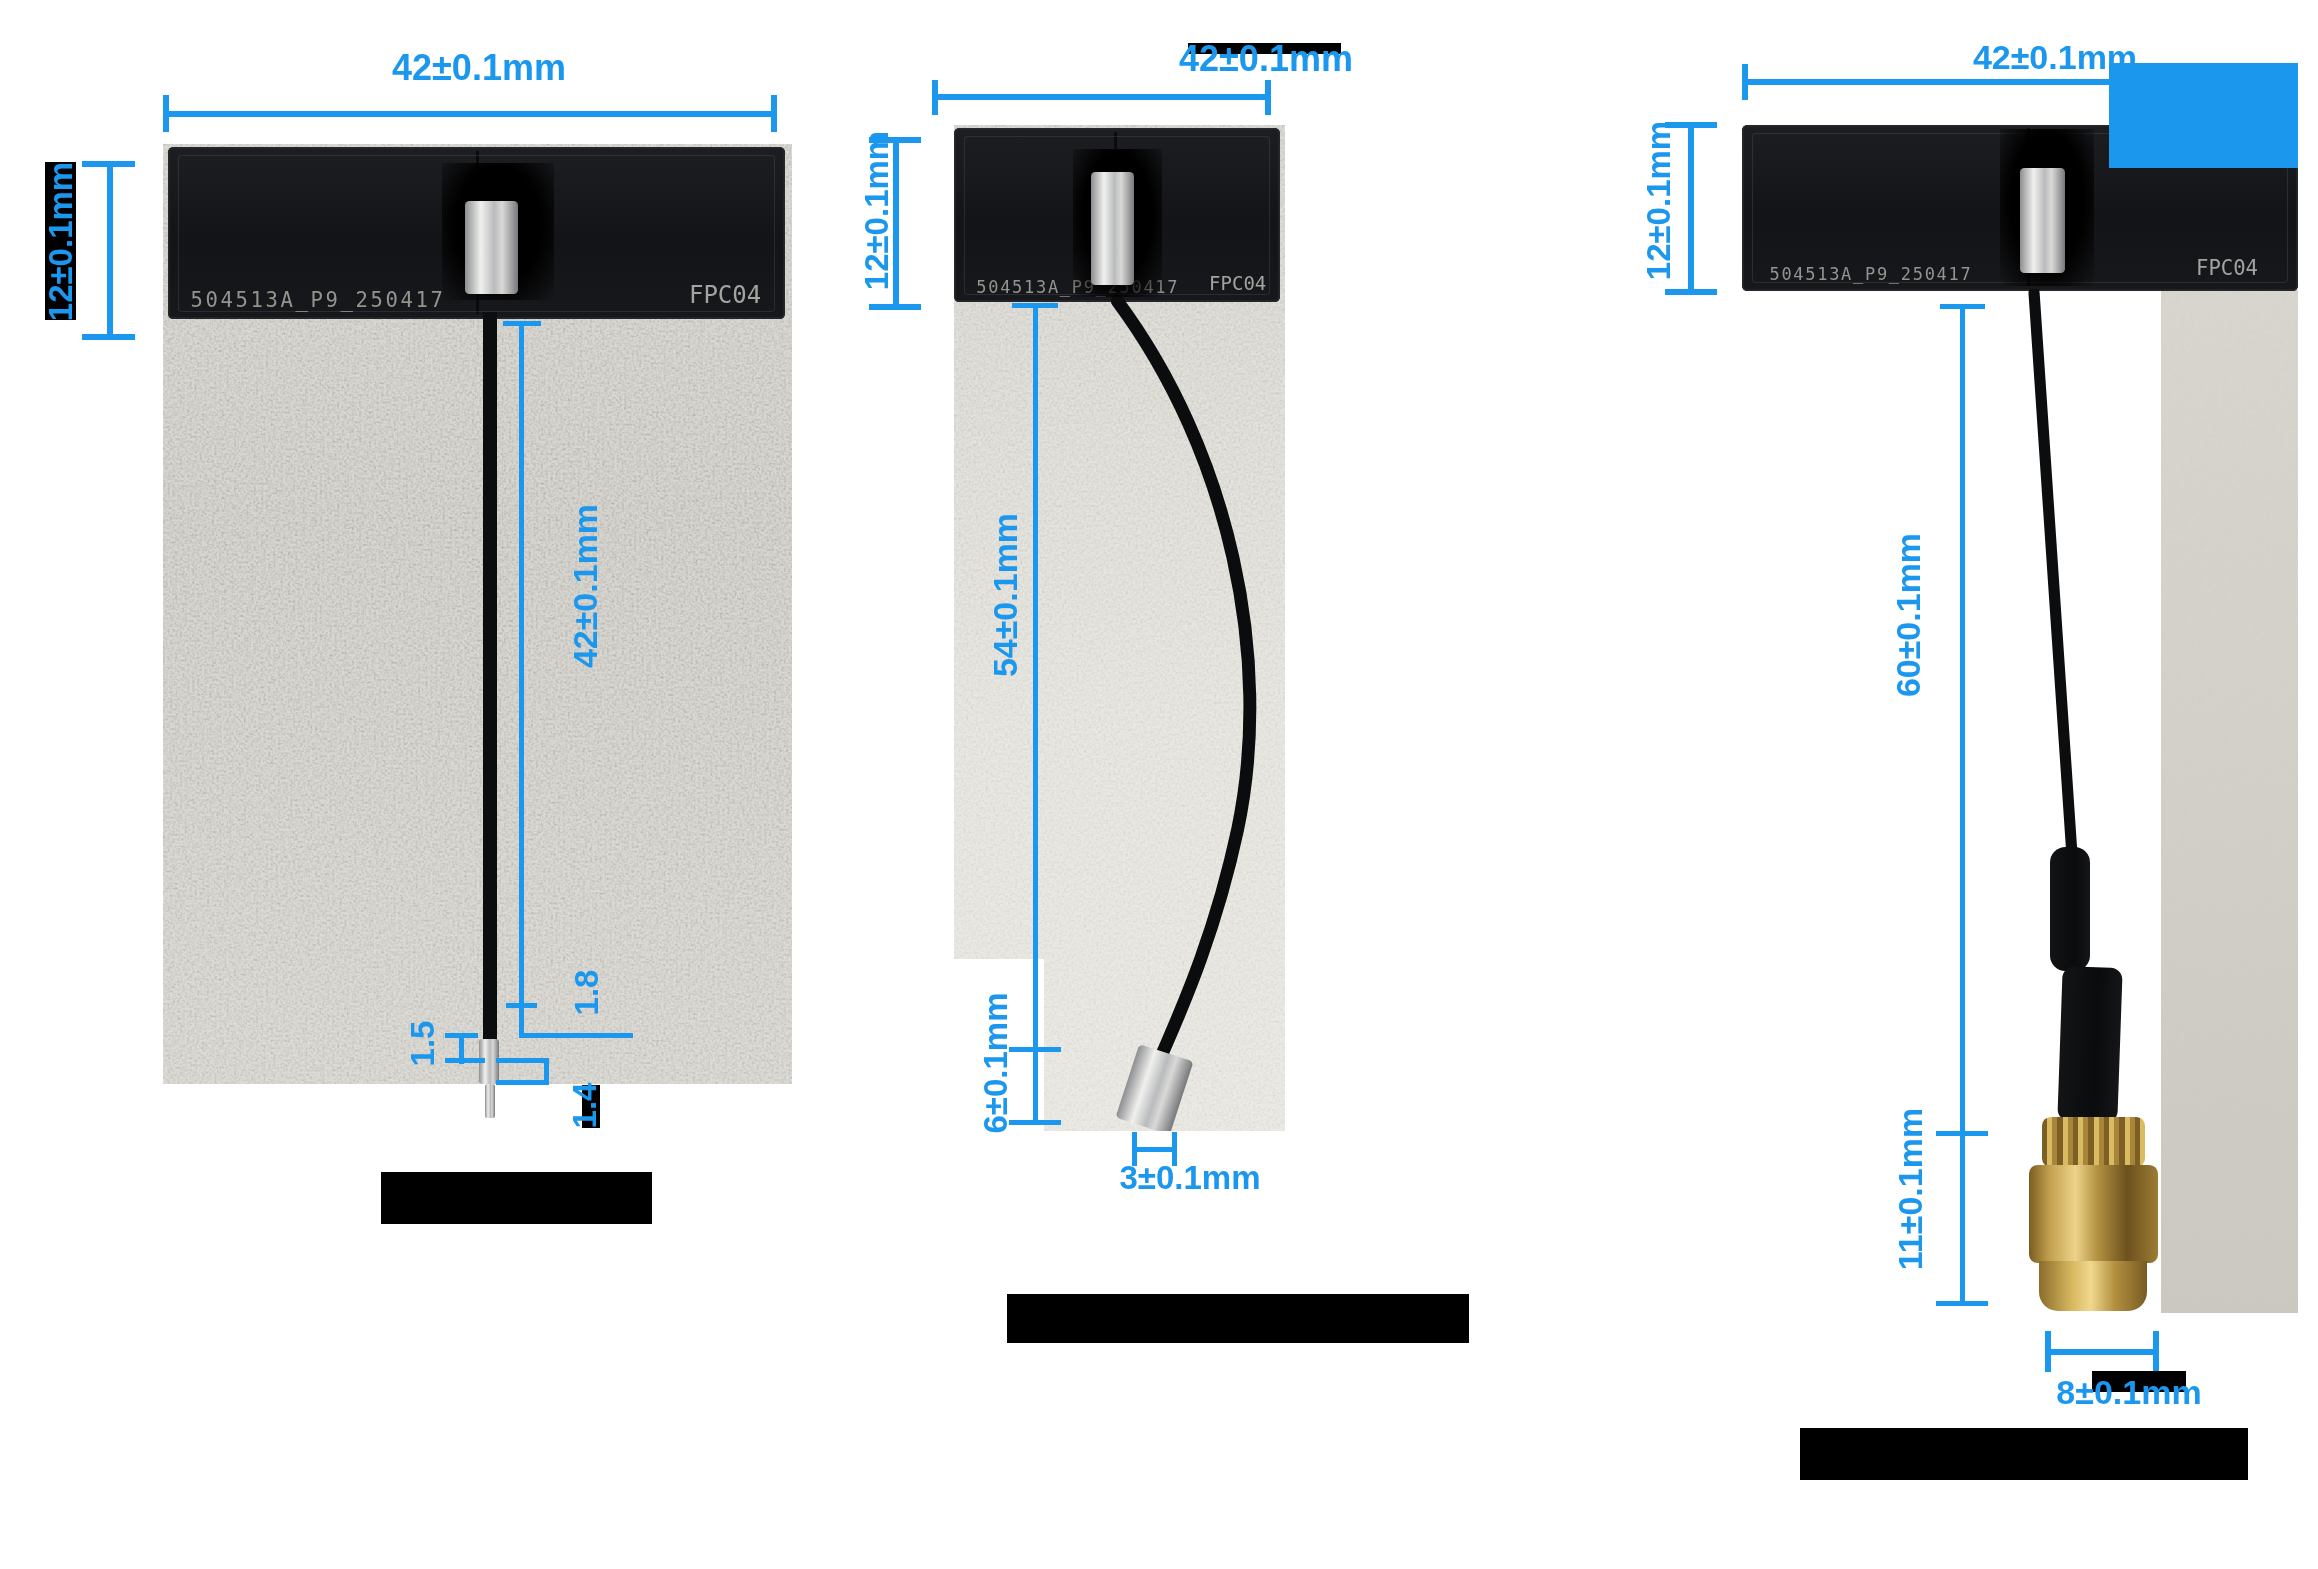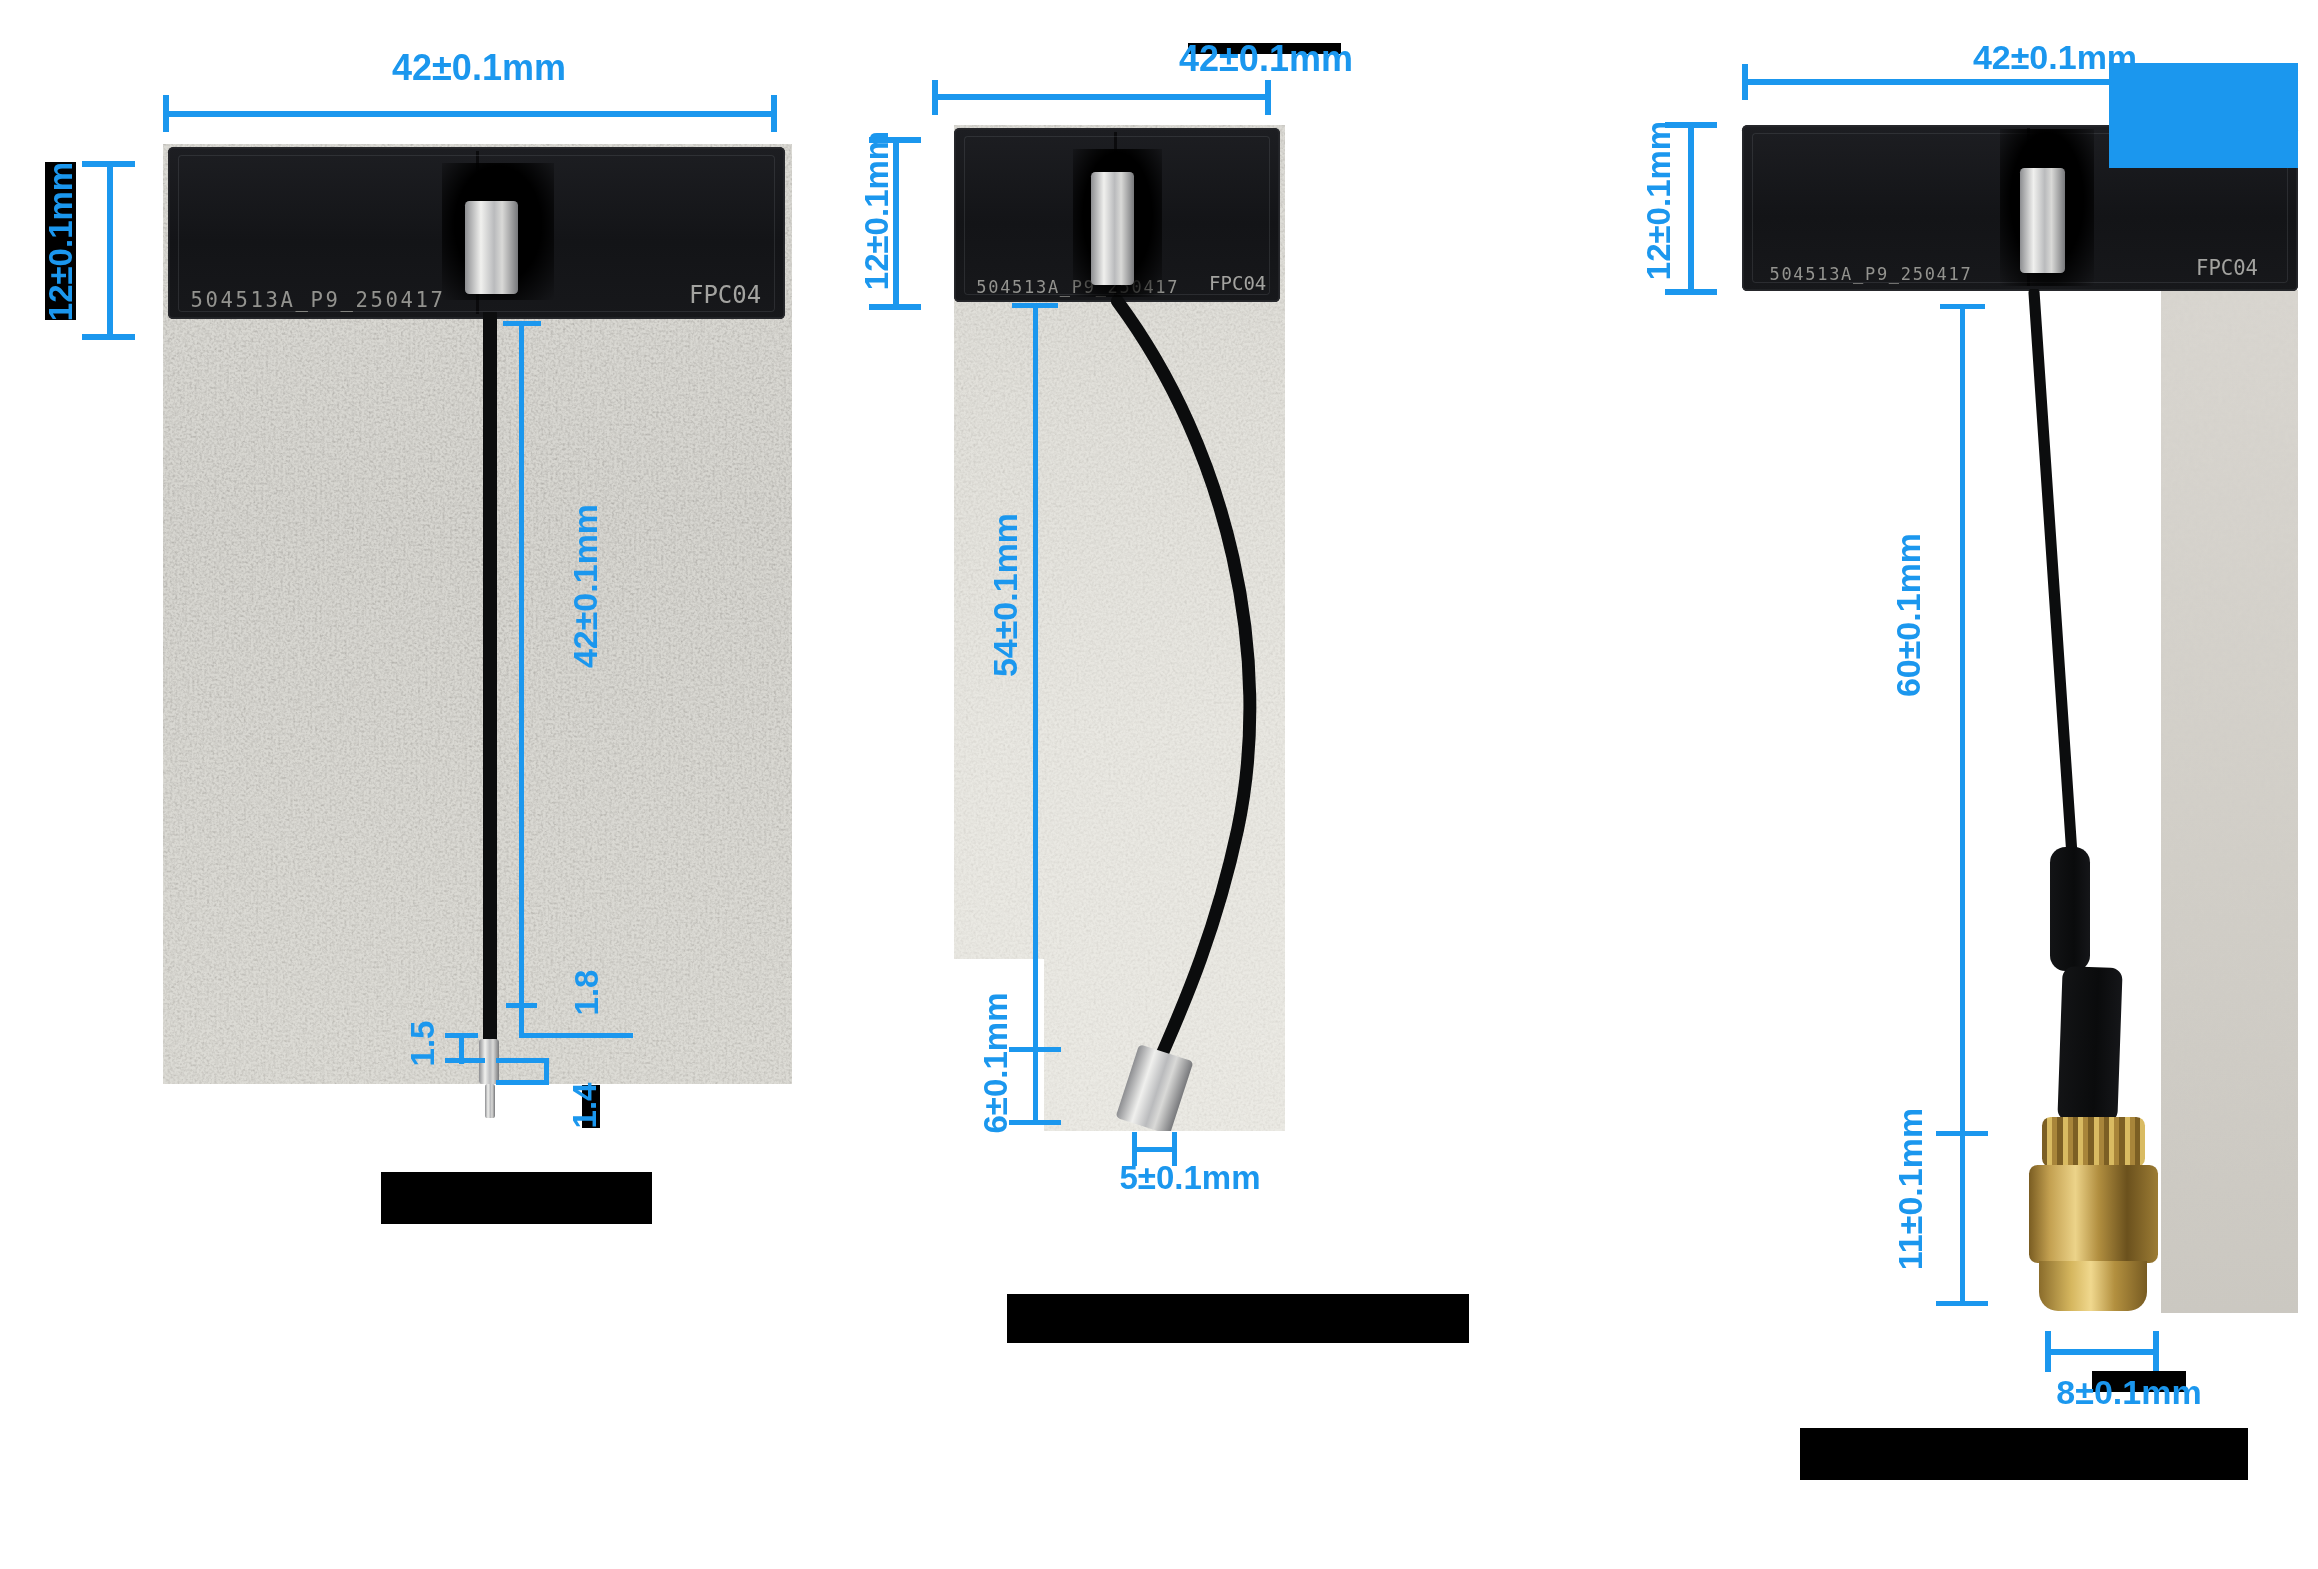--- a/index.html
+++ b/index.html
@@ -137,21 +137,21 @@
   <div class="vline" style="left:1033px;top:303px;width:5.2px;height:822px;"></div>
   <div class="tick" style="left:1012px;top:303px;width:46px;height:5.2px;"></div>
   <div class="tick" style="left:1009px;top:1047px;width:52px;height:5.2px;"></div>
   <div class="tick" style="left:1009px;top:1120px;width:52px;height:5.2px;"></div>
   <div class="dimtext f40 rot" style="left:904px;top:576px;width:206px;height:38px;">54±0.1mm</div>
   <div class="dimtext f38 rot" style="left:906px;top:1046px;width:180px;height:34px;">6±0.1mm</div>
 
   <div class="hline" style="left:1132px;top:1147px;width:45px;height:5.2px;"></div>
   <div class="tick" style="left:1132px;top:1132px;width:5.2px;height:34px;"></div>
   <div class="tick" style="left:1172px;top:1132px;width:5.2px;height:34px;"></div>
-  <div class="dimtext f38" style="left:1104px;top:1161px;width:172px;">5±0.1mm</div>
+  <div class="dimtext f38" style="left:1104px;top:1161px;width:172px;">3±0.1mm</div>
 
   <div class="redact" style="left:1007px;top:1294px;width:462px;height:49px;"></div>
 
   <div class="board" style="left:1742px;top:125px;width:556px;height:166px;">
     <div class="seam" style="left:285px;"></div>
     <div class="marking" style="left:27.5px;top:139px;font-size:17px;letter-spacing:1.7px;">504513A_P9_250417</div>
     <div class="fpc" style="right:40px;top:131px;font-size:20.6px;">FPC04</div>
     <div class="blob" style="left:258px;top:4.3px;width:94px;height:157px;"></div>
     <div class="silver" style="left:278px;top:43px;width:45px;height:105px;"></div>
   </div>

